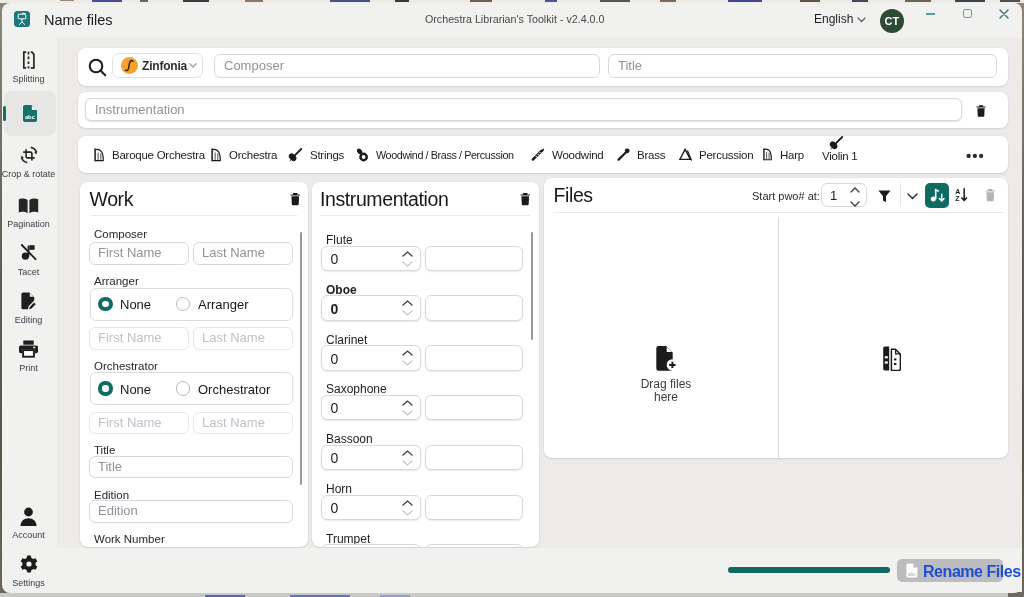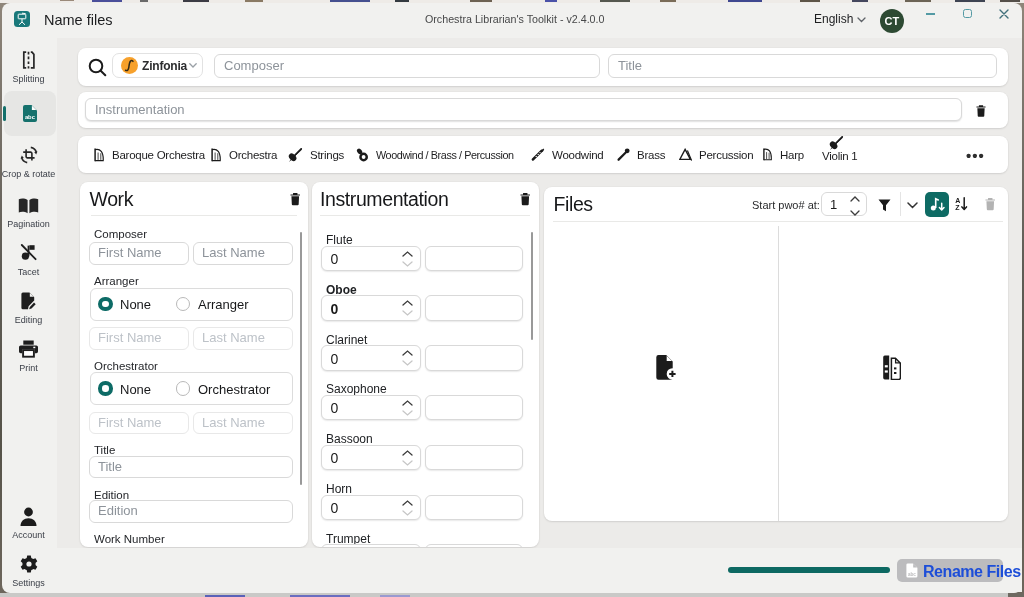--- a/index.html
+++ b/index.html
@@ -386,21 +386,21 @@
       </div>
       <div class="inp2"></div>
     </div>
 <div class="irow" style="top:350.8px;">
       <div class="ilbl">Trumpet</div>
       <div class="spin"></div>
       <div class="inp2"></div>
     </div>
 </div>
 
-<div class="card" style="left:544px;top:187px;width:464px;height:334px;overflow:hidden;">
+<div class="card" style="left:544px;top:178px;width:464px;height:280px;overflow:hidden;">
 <div class="paneltitle" style="left:9.5px;top:6.5px;">Files</div>
 <div class="abs" style="left:208px;top:13px;font-size:11px;color:#2a2b2d;line-height:11px;">Start pwo# at:</div>
 <div class="abs" style="left:277px;top:5px;width:46px;height:24px;border:1px solid #d9d9d9;border-radius:6px;background:#fff;"></div>
 <div class="abs" style="left:286px;top:11px;font-size:13px;color:#1b1b1b;line-height:13px;">1</div>
 <svg class="abs" style="left:306px;top:9.3px;" width="10" height="6" viewBox="0 0 10 6">
       <path d="M1 5 L5 1 L9 5" stroke="#3c3c3c" stroke-width="1.3" fill="none" stroke-linecap="round"></path>
     </svg>
 <svg class="abs" style="left:306px;top:23.2px;" width="10" height="6" viewBox="0 0 10 6">
       <path d="M1 1 L5 5 L9 1" stroke="#3c3c3c" stroke-width="1.3" fill="none" stroke-linecap="round"></path>
     </svg>
@@ -428,20 +428,21 @@
     </svg>
 <div class="divh" style="left:9px;top:33.5px;width:450px;"></div>
 <div class="abs" style="left:233.5px;top:39px;width:1px;height:319px;background:#dcdcdc;"></div>
 
 <svg class="abs" style="left:112px;top:167.5px;" width="23" height="25" viewBox="0 0 23 25">
       <path d="M2.5 0 H10.2 L16.7 6.5 V22.6 a2.2 2.2 0 0 1 -2.2 2.2 H2.5 A2.2 2.2 0 0 1 0.3 22.6 V2.2 A2.2 2.2 0 0 1 2.5 0 Z" fill="#1b1b1b"></path>
       <path d="M10.7 0.7 V6 H16 Z" fill="#fff"></path>
       <circle cx="16.4" cy="18.9" r="5.7" fill="#fff"></circle>
       <path d="M16.4 15.7 V22.1 M13.2 18.9 H19.6" stroke="#1b1b1b" stroke-width="2"></path>
     </svg>
+<div class="abs" style="left:62px;top:200px;width:120px;font-size:12px;color:#3c3c3f;text-align:center;line-height:13.2px;">Drag files<br>here</div>
 
 <svg class="abs" style="left:339px;top:168px;" width="18" height="25" viewBox="0 0 18 25">
       <path d="M1.8 0.6 H6.2 V24.4 H1.8 A1.6 1.6 0 0 1 0.2 22.8 V2.2 A1.6 1.6 0 0 1 1.8 0.6 Z" fill="#1b1b1b"></path>
       <rect x="1.8" y="10.2" width="3" height="2.2" fill="#fff"></rect>
       <rect x="1.8" y="15.4" width="3" height="2.2" fill="#fff"></rect>
       <path d="M8.4 3.2 H12.4 L17.4 8.2 V22.8 a1.6 1.6 0 0 1 -1.6 1.6 H8.4 Z" fill="none" stroke="#1b1b1b" stroke-width="1.5"></path>
       <path d="M12.6 3.4 V7.9 H17.2" fill="none" stroke="#1b1b1b" stroke-width="1.3"></path>
       <rect x="11" y="12.4" width="2.4" height="2" fill="#1b1b1b"></rect>
       <rect x="11" y="17" width="2.4" height="2" fill="#1b1b1b"></rect>
     </svg>

